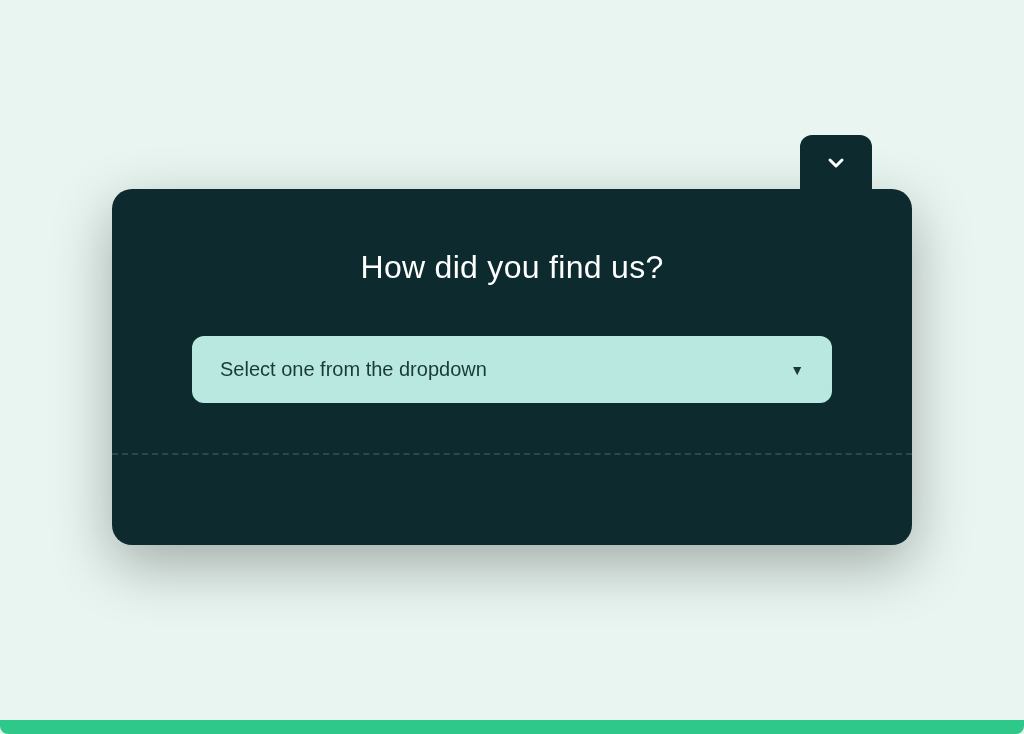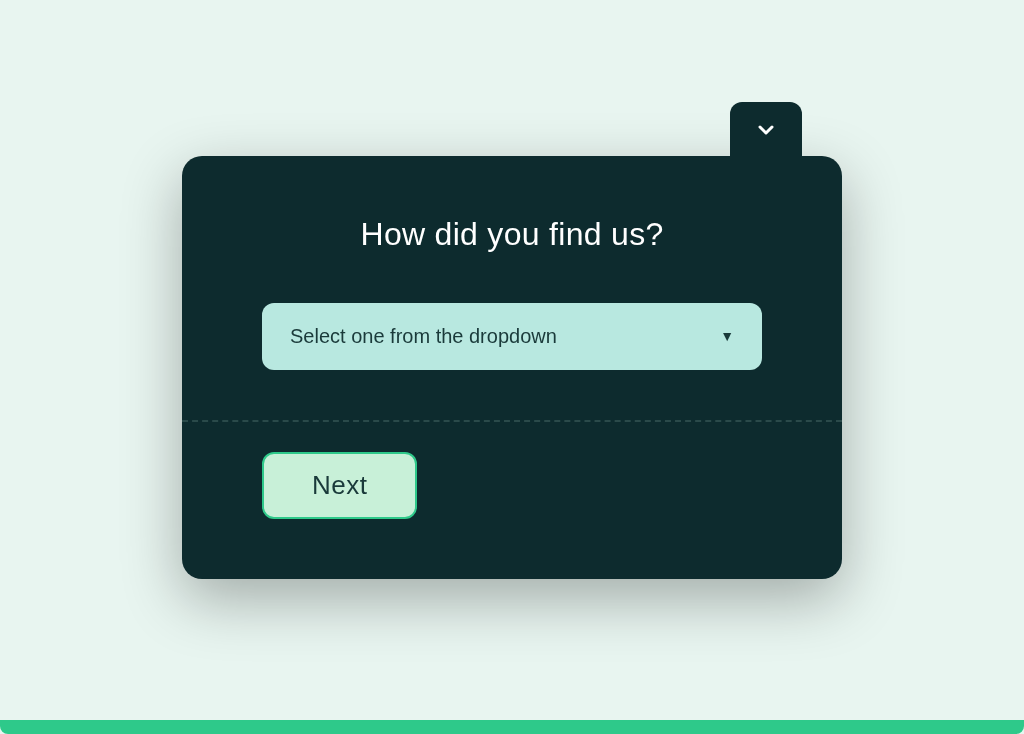--- a/index.html
+++ b/index.html
@@ -33,21 +33,21 @@
       position: absolute;
       bottom: 0;
       left: 0;
       width: 100%;
       height: 14px;
       background: #2ec98a;
       border-radius: 0 0 8px 8px;
     }
 
     .card {
-      width: 660px;
+      width: 800px;
       background: #0d2b2e;
       border-radius: 20px;
       position: relative;
       padding: 0 0 60px 0;
       box-shadow: 0 20px 60px rgba(0,0,0,0.3);
     }
 
     .collapse-tab {
       position: absolute;
       top: -54px;
@@ -180,21 +180,20 @@
         <span class="dropdown-arrow">▼</span>
       </div>
 
     </div>
 
     <hr class="divider">
 
     <div class="card-footer">
 
 
-      <button class="next-button">Next</button>
 
     </div>
 
   </div>
 
   <div class="green-bar"></div>
 
 </div>
 
 </body></html>

